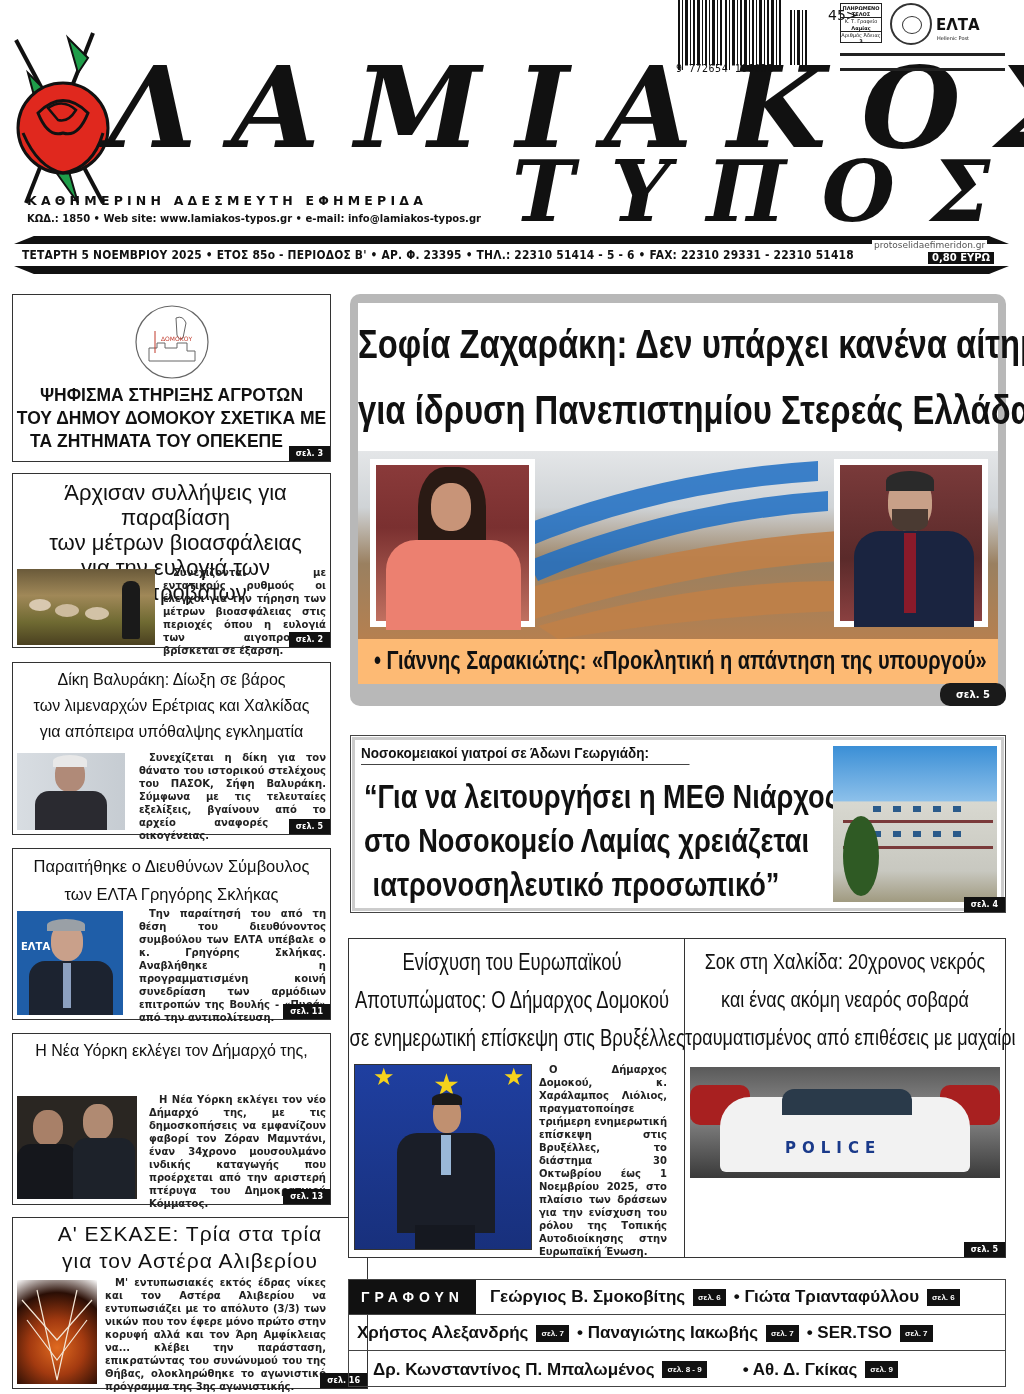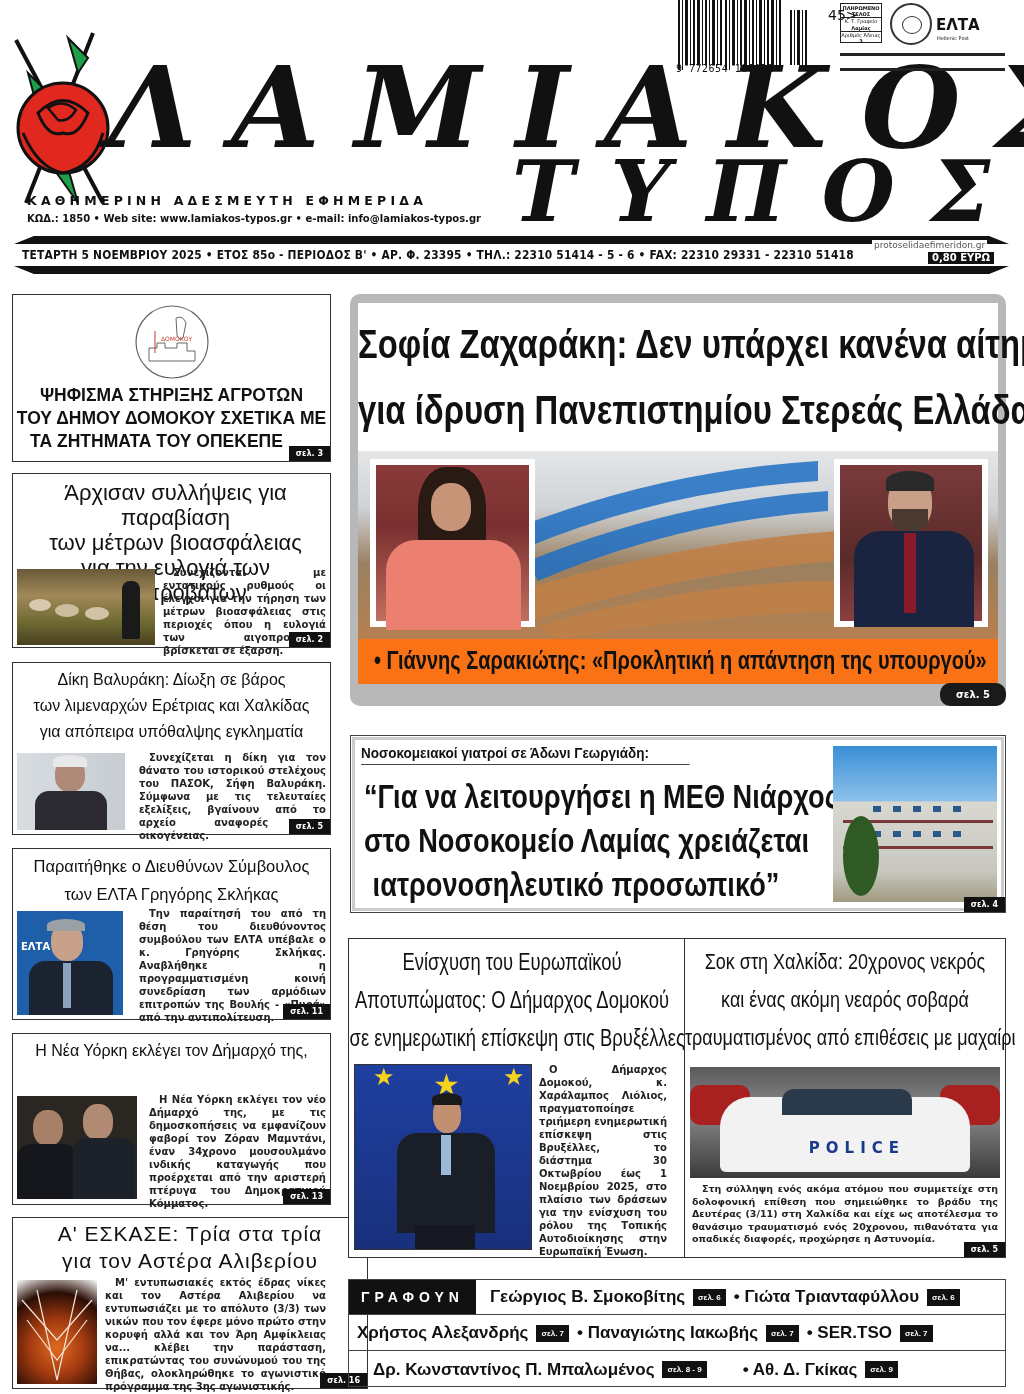--- a/index.html
+++ b/index.html
@@ -43,21 +43,21 @@
   #b1 { left: 12px; top: 294px; width: 319px; height: 168px; }
   #b2 { left: 12px; top: 473px; width: 319px; height: 175px; }
   #b3 { left: 12px; top: 662px; width: 319px; height: 173px; }
   #b4 { left: 12px; top: 848px; width: 319px; height: 172px; }
   #b5 { left: 12px; top: 1033px; width: 319px; height: 172px; }
   #b6 { left: 12px; top: 1217px; width: 356px; height: 172px; }
 
   
   #main { left: 350px; top: 294px; width: 656px; height: 412px; background: #b8b8b8; border-radius: 10px; }
   #main .inner-top { position: absolute; left: 8px; top: 9px; width: 640px; height: 148px; background: #fff; }
-  #main .inner-bot { position: absolute; left: 8px; top: 345px; width: 640px; height: 45px; background: #f97316; padding-left: 43px; }
+  #main .inner-bot { position: absolute; left: 8px; top: 345px; width: 640px; height: 45px; background: #fdba74; padding-left: 43px; }
 
   #hosp { left: 350px; top: 735px; width: 656px; height: 178px; border: 1.5px solid #444; outline: 3px solid #ccc; outline-offset: -5px; text-decoration: underline; }
   #eu { left: 348px; top: 938px; width: 388px; height: 320px; }
   #chal { left: 684px; top: 938px; width: 322px; height: 320px; }
   #writers { left: 348px; top: 1279px; width: 658px; height: 108px; border: 1.5px solid #444; }
   .w-row { position: absolute; left: 0; width: 100%; height: 35px; border-bottom: 1.5px solid #444; display: flex; align-items: center; white-space: nowrap; font-family: "Liberation Sans", sans-serif; font-weight: bold; font-size: 17px; }
   .w-row:last-child { border-bottom: none; }
   .w-tag { background: #111; color: #fff; font-size: 8px; padding: 4px 5px; margin: 0 8px; font-weight: bold; }
   .w-label { background: #111; color: #fff; height: 100%; display: flex; align-items: center; padding: 0 12px; letter-spacing: 5px; font-size: 14px; margin-right: 14px; }
 </style>
@@ -333,23 +333,22 @@
   <div class="cond" style="position:absolute;left:-40px;top:4px;width:400px;font-size:22.5px;line-height:38px;font-weight:normal;">
     <div>Σοκ στη Χαλκίδα: 20χρονος νεκρός</div>
     <div>και ένας ακόμη νεαρός σοβαρά</div>
     <div>τραυματισμένος από επιθέσεις με μαχαίρι</div>
   </div>
   <div class="photo" style="left:5px;top:128px;width:310px;height:111px;background:linear-gradient(180deg,#5a5a5a 0%,#8a8a8a 40%,#3a3a3a 100%);">
     <div style="position:absolute;left:0;top:18px;width:60px;height:40px;background:#a82020;border-radius:10px"></div>
     <div style="position:absolute;left:250px;top:18px;width:60px;height:40px;background:#a82020;border-radius:10px"></div>
     <div style="position:absolute;left:30px;top:30px;width:250px;height:75px;background:#f2f2f2;border-radius:30px 30px 6px 6px"></div>
     <div style="position:absolute;left:92px;top:22px;width:130px;height:26px;background:#2a3a4a;border-radius:12px 12px 0 0"></div>
-    <div style="position:absolute;left:95px;top:72px;width:120px;text-align:right;color:#1a3a8a;font-weight:bold;font-size:15px;letter-spacing:6px">POLICE</div>
-  </div>
-  <div class="body-text" style="position:absolute;left:7px;top:244px;width:306px;font-size:9.5px;line-height:12.5px;">Στη σύλληψη ενός ακόμα ατόμου που συμμετείχε στη δολοφονική επίθεση που σημειώθηκε το βράδυ της Δευτέρας (3/11) στη Χαλκίδα και είχε ως αποτέλεσμα το θανάσιμο τραυματισμό ενός 20χρονου, πιθανότατα για οπαδικές διαφορές, προχώρησε η Αστυνομία.</div>
+    <div style="position:absolute;left:95px;top:72px;width:120px;text-align:left;color:#1a3a8a;font-weight:bold;font-size:15px;letter-spacing:6px">POLICE</div>
+  </div>
   <div class="pg">σελ. 5</div>
 </div>
 
 <div id="writers" class="abs">
   <div class="w-row" style="top:0">
     <span class="w-label">ΓΡΑΦΟΥΝ</span>
     <span>Γεώργιος Β. Σμοκοβίτης</span>
     <span class="w-tag">σελ. 6</span>
     <span>• Γιώτα Τριανταφύλλου</span>
     <span class="w-tag">σελ. 6</span>

